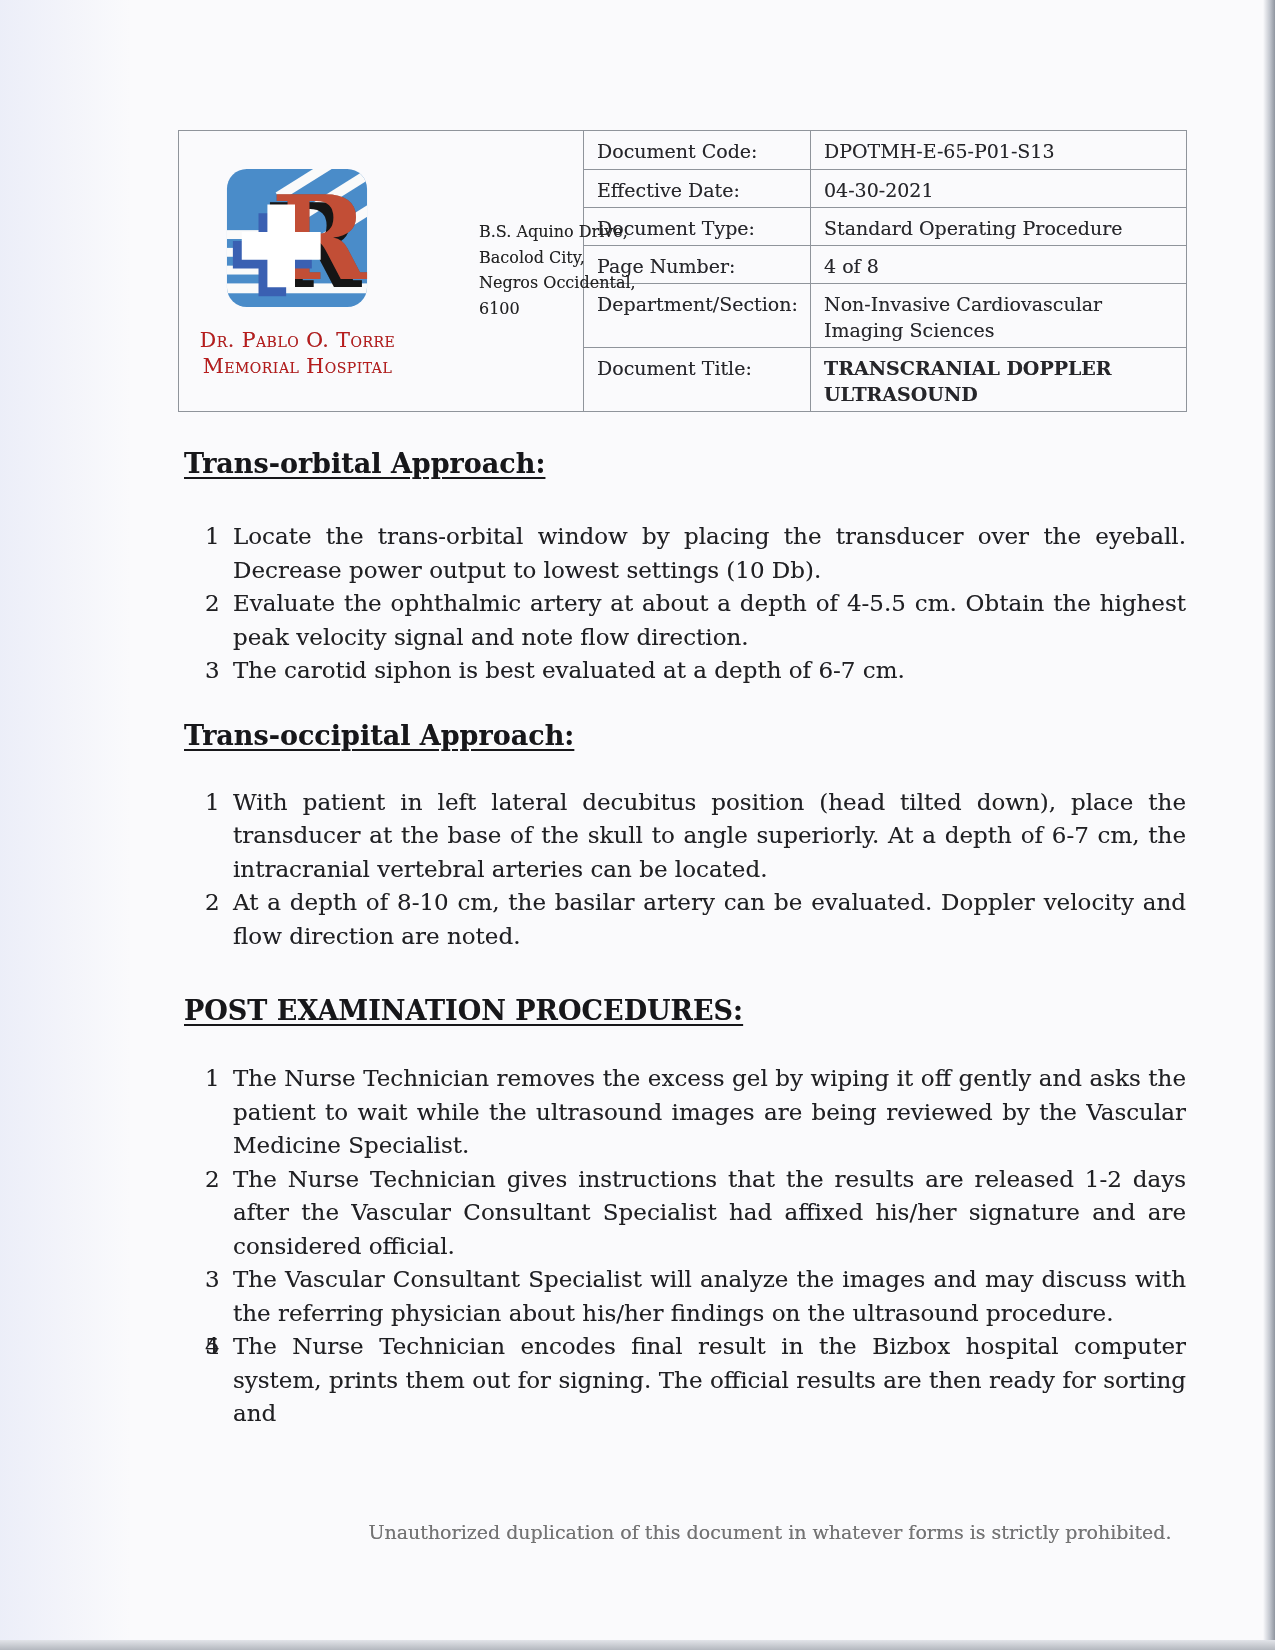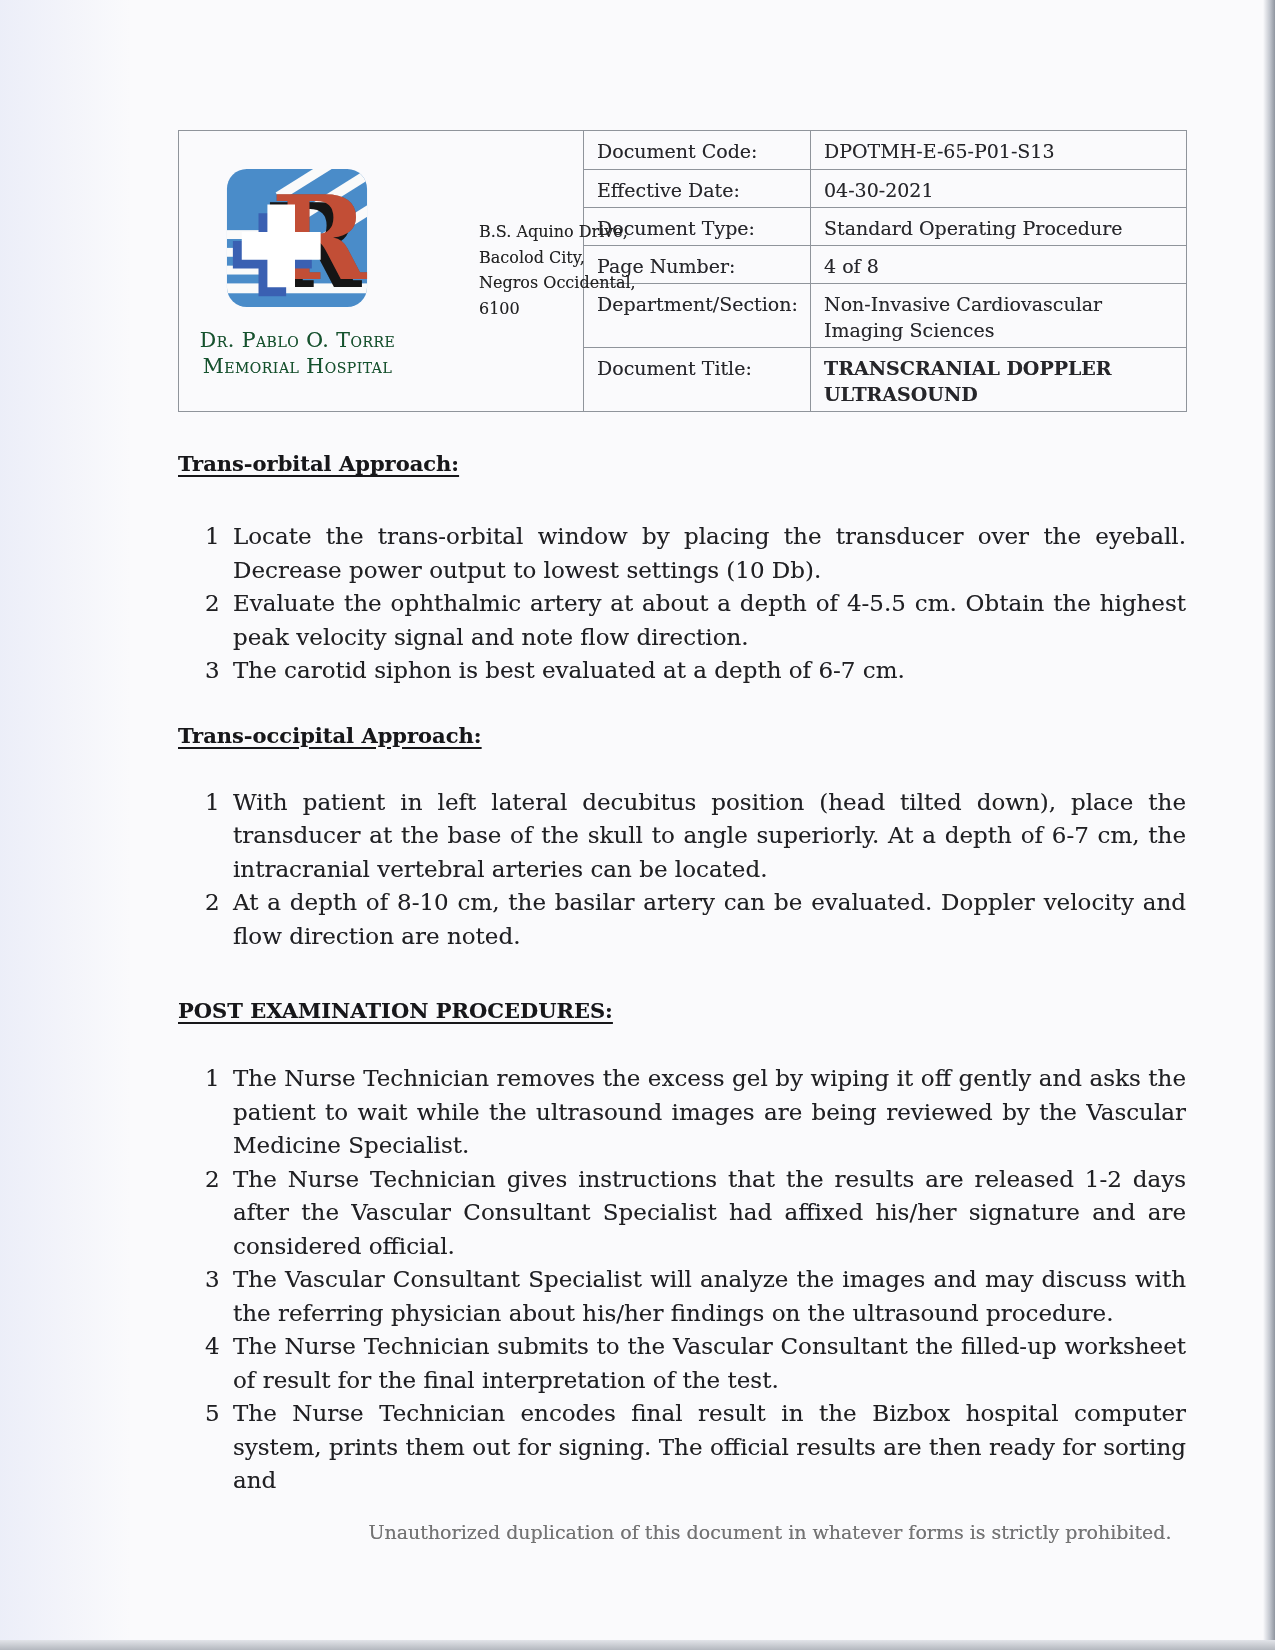--- a/index.html
+++ b/index.html
@@ -60,27 +60,27 @@
   .logo-svg { position:absolute; left:42px; top:36px; width:152px; height:146px; }
   .hospital-address {
     position:absolute; left:300px; top:88px; width:190px;
     text-align:left; font-size:16px; line-height:25.5px;
     white-space:pre-line; color:#222;
   }
   .hospital-name {
     position:absolute; left:-4px; top:196px; width:245px;
     text-align:center; font-variant:small-caps;
     font-size:20.5px; line-height:26px; letter-spacing:.5px;
-    color:#14532d;
+    color:#b91c1c;
   }
 
   
   .section-heading {
-    font-size:21px; font-weight:bold; color:#17171a;
-    line-height:34px; margin:0;
+    font-size:27px; font-weight:bold; color:#17171a;
+    line-height:34px; margin:6px;
     text-decoration:underline;
     text-decoration-thickness:2px;
     text-underline-offset:4px;
   }
   .h1 { margin-top:35px; }
   .h2 { margin-top:31px; }
   .h3 { margin-top:41px; }
 
   .list { margin:0; padding:0; }
   .list-1 { margin-top:39px; }
@@ -218,21 +218,20 @@
       <div class="li">
         <span class="num">2</span>
         <span>The Nurse Technician gives instructions that the results are released 1-2 days after the Vascular Consultant Specialist had affixed his/her signature and are considered official.</span>
       </div>
       <div class="li">
         <span class="num">3</span>
         <span>The Vascular Consultant Specialist will analyze the images and may discuss with the referring physician about his/her findings on the ultrasound procedure.</span>
       </div>
       <div class="li">
         <span class="num">4</span>
-        <span>The Nurse Technician submits to the Vascular Consultant the filled-up worksheet of result for the final interpretation of the test.</span>
       </div>
       <div class="li justify-last">
         <span class="num">5</span>
         <span>The Nurse Technician encodes final result in the Bizbox hospital computer system, prints them out for signing. The official results are then ready for sorting and</span>
       </div>
     </div>
   </div>
 
   <div class="footer-note">Unauthorized duplication of this document in whatever forms is strictly prohibited.</div>
 

